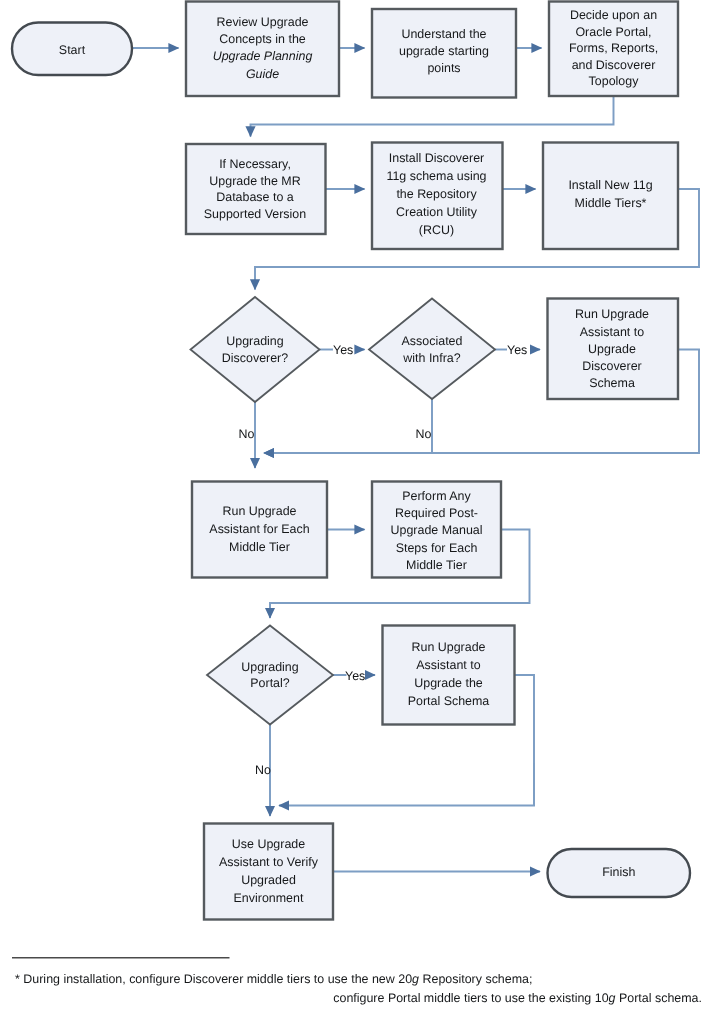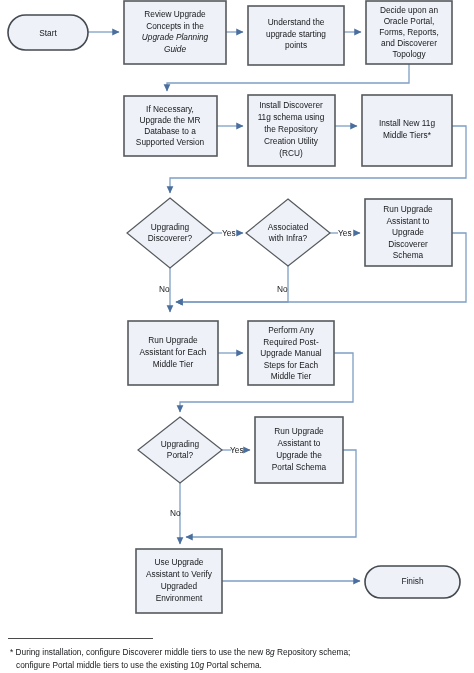--- a/index.html
+++ b/index.html
@@ -69,21 +69,21 @@
     position: absolute;
     left: 10px;
     top: 646px;
     width: 458px;
     font-family: "Liberation Sans", sans-serif;
     font-size: 8.3px;
     line-height: 12.5px;
     color: #16181a;
   }
   .footnote .it { font-style: italic; }
-  .footnote-line2 { padding-left: 6px; }
+  .footnote-line2 { padding-left: 6px; text-align: right; }
 </style>
 </head>
 <body>
 
 <div id="flow-root">
 
   <svg id="flow-svg" viewBox="0 0 474 673">
     <defs>
       <marker id="arrowhead" markerWidth="6" markerHeight="6" refX="5.2" refY="3" orient="auto">
         <path d="M0,0.4 L5.6,3 L0,5.6 Z" fill="#4a6f9e"></path>
@@ -251,17 +251,17 @@
       <text class="edge-label" x="338" y="236">Yes</text>
       <text class="edge-label" x="277" y="292">No</text>
       <text class="edge-label" x="230" y="453">Yes</text>
       <text class="edge-label" x="170" y="516">No</text>
     </g>
   </svg>
 
   <div class="footnote-rule"></div>
 
   <div class="footnote">
-    <div><span>*</span><span> During installation, configure  Discoverer middle tiers to use the new 8</span><span class="it">g</span><span> Repository schema;</span></div>
+    <div><span>*</span><span> During installation, configure  Discoverer middle tiers to use the new 20</span><span class="it">g</span><span> Repository schema;</span></div>
     <div class="footnote-line2"><span>configure Portal middle tiers to use the existing 10</span><span class="it">g</span><span> Portal schema.</span></div>
   </div>
 
 </div>
 
 </body></html>

